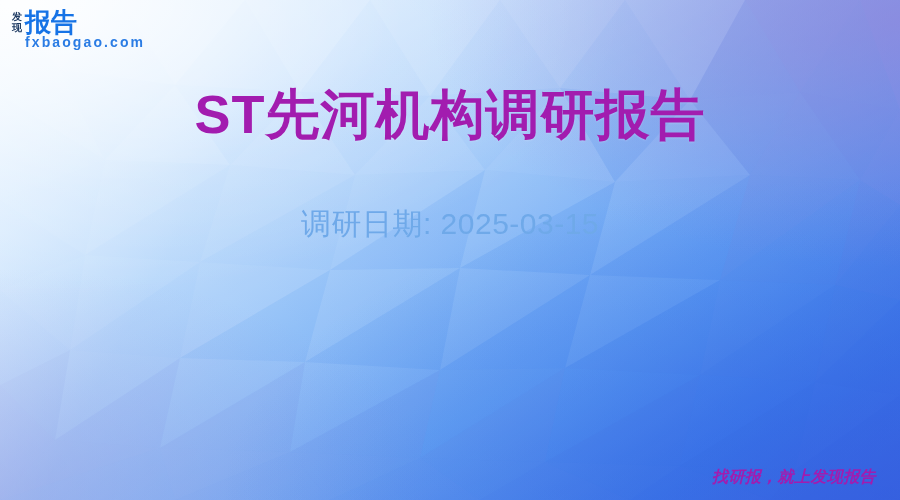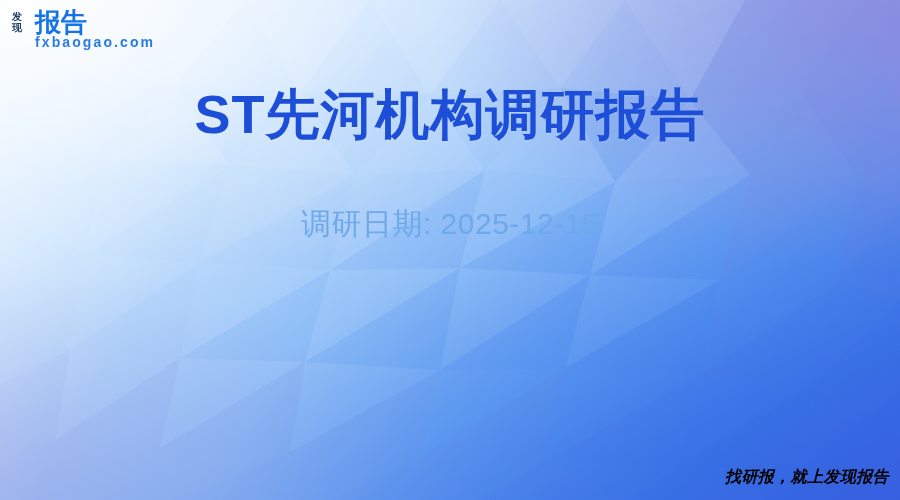--- a/index.html
+++ b/index.html
@@ -58,21 +58,20 @@
   #logo-mark .lm {
     font-size: 10px;
     line-height: 11px;
     font-weight: 700;
     color: #1f3b63;
     letter-spacing: 0px;
   }
   #logo-right {
     display: flex;
     flex-direction: column;
-    margin-left: 10px;
   }
   #logo-word {
     font-size: 26px;
     line-height: 27px;
     font-weight: 800;
     color: #1673e6;
     letter-spacing: 0px;
   }
   #logo-domain {
     font-size: 14px;
@@ -89,45 +88,45 @@
     left: 0;
     right: 0;
     top: 78px;
     text-align: center;
     z-index: 4;
   }
   #cover-title {
     font-size: 54px;
     line-height: 72px;
     font-weight: 800;
-    color: #1d4ed8;
+    color: #a21caf;
     letter-spacing: 1px;
     margin: 0;
     text-shadow: 0 1px 2px rgba(255,255,255,0.18);
   }
   #cover-subtitle {
     margin: 0;
     margin-top: 54px;
     font-size: 30px;
     line-height: 40px;
     font-weight: 400;
     color: #6fa9e9;
     letter-spacing: 0.5px;
   }
 
   
   #slogan {
     position: absolute;
-    right: 11px;
+    right: 24px;
     bottom: 13px;
     font-size: 16px;
     line-height: 20px;
     font-weight: 700;
     font-style: italic;
-    color: #000000;
+    color: #a21caf;
     letter-spacing: 0.4px;
     z-index: 5;
     white-space: nowrap;
   }
 </style>
 </head>
 <body>
 
 <div id="cover">
 
@@ -255,18 +254,18 @@
       <span class="lm">现</span>
     </div>
     <div id="logo-right">
       <span id="logo-word">报告</span>
       <span id="logo-domain">fxbaogao.com</span>
     </div>
   </div>
 
   <div id="headline-block">
     <h1 id="cover-title">ST先河机构调研报告</h1>
-    <p id="cover-subtitle">调研日期: 2025-12-15</p>
+    <p id="cover-subtitle">调研日期: 2025-03-15</p>
   </div>
 
   <div id="slogan">找研报，就上发现报告</div>
 
 </div>
 
 </body></html>

